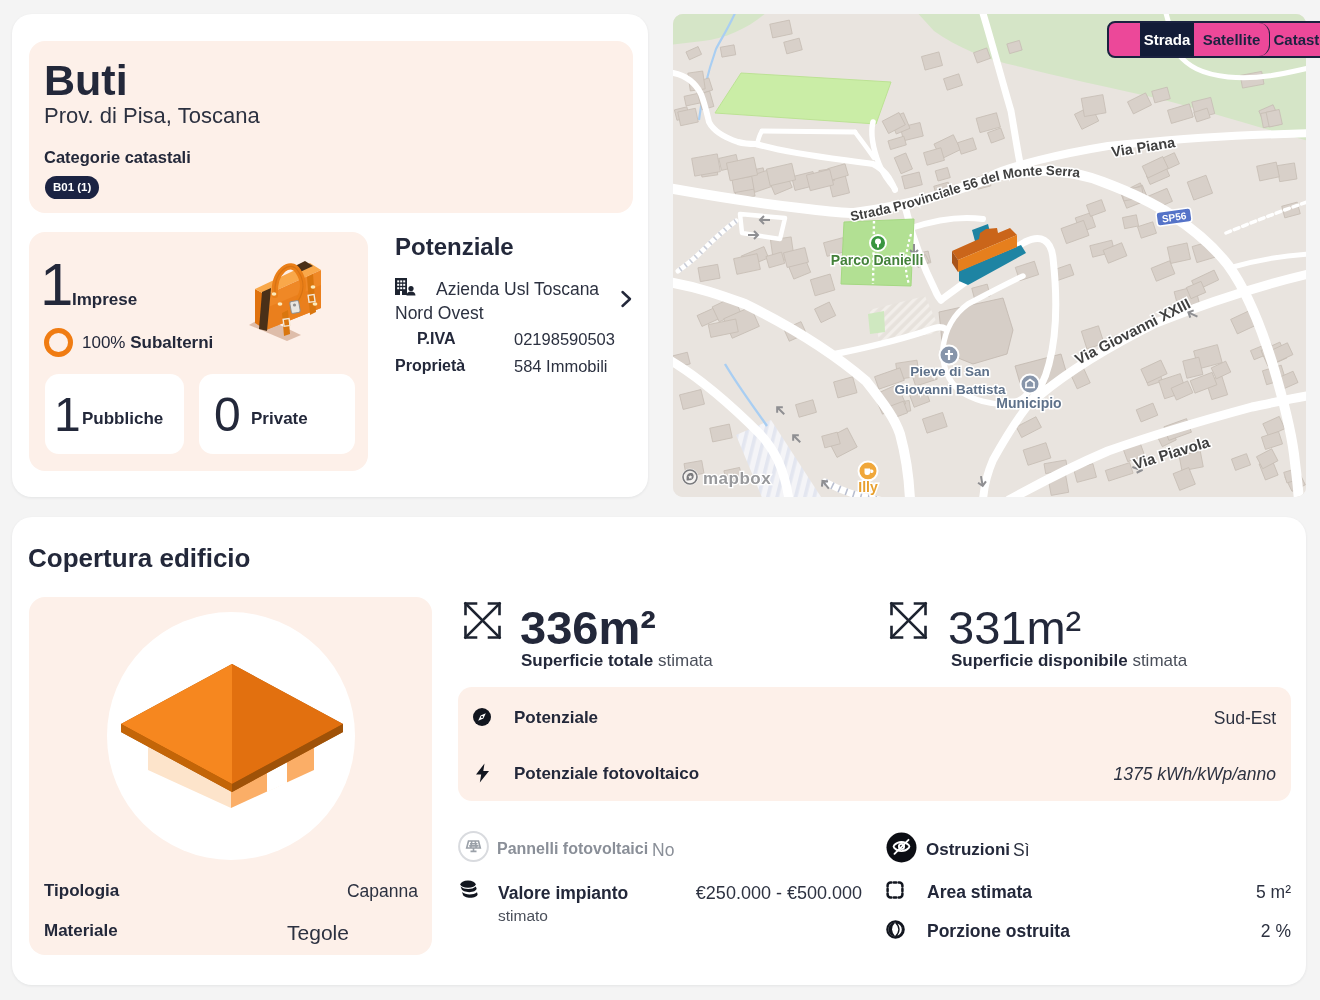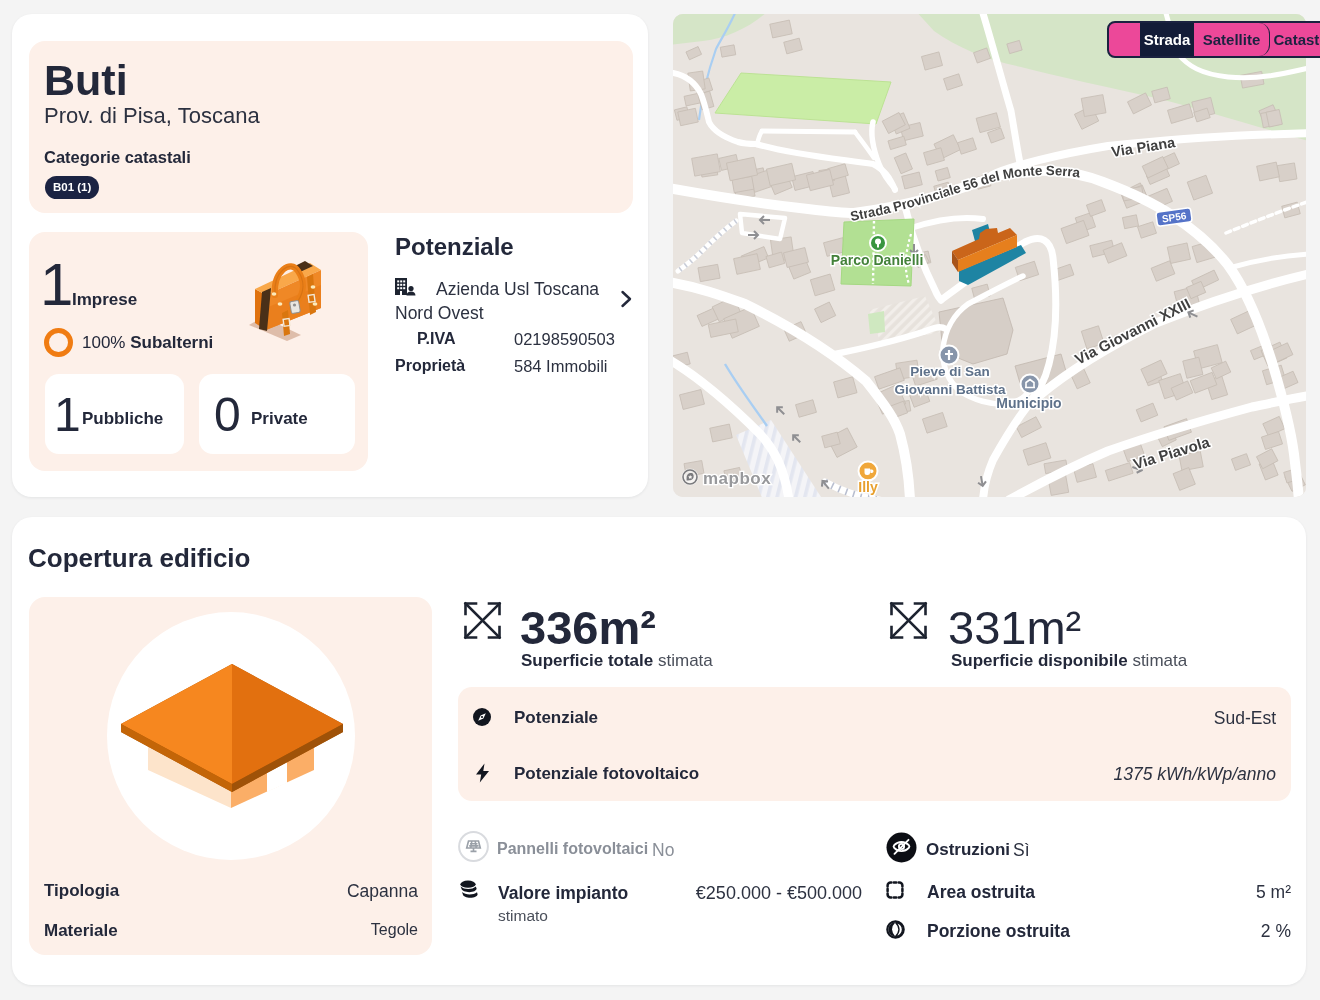--- a/index.html
+++ b/index.html
@@ -372,21 +372,21 @@
     <path d="M125 52 L14 112 L14 120 L125 180 L236 120 L236 112 Z" fill="#b05b09"></path>
     <path d="M125 52 L14 112 L125 172 Z" fill="#f6871f"></path>
     <path d="M125 52 L236 112 L125 172 Z" fill="#e2700f"></path>
     <path d="M14 112 L125 172 L125 180 L14 120 Z" fill="#c36508"></path>
     <path d="M236 112 L125 172 L125 180 L236 120 Z" fill="#9f5208"></path>
   </g>
 </svg>
 <div class="abs dk" style="left:44px; top:881px; font-size:17px; font-weight:bold;">Tipologia</div>
 <div class="abs" style="left:218px; top:881px; width:200px; font-size:17.5px; color:#2c3140; text-align:right;">Capanna</div>
 <div class="abs dk" style="left:44px; top:921px; font-size:17px; font-weight:bold;">Materiale</div>
-<div class="abs" style="left:218px; top:921px; width:200px; font-size:16px; color:#2c3140; text-align:right;">Tegole</div>
+<div class="abs" style="left:218px; top:921px; width:200px; font-size:21px; color:#2c3140; text-align:center;">Tegole</div>
 
 <svg class="abs" style="left:462px; top:600px;" width="41" height="41" viewBox="0 0 41 41">
     <g stroke="#1d2330" stroke-width="2.6" fill="none" stroke-linecap="square">
       <path d="M3.5 3.5 L37.5 37.5"></path>
       <path d="M37.5 3.5 L3.5 37.5"></path>
       <path d="M3.5 14 L3.5 3.5 L14 3.5"></path>
       <path d="M27 3.5 L37.5 3.5 L37.5 14"></path>
       <path d="M37.5 27 L37.5 37.5 L27 37.5"></path>
       <path d="M14 37.5 L3.5 37.5 L3.5 27"></path>
     </g>
@@ -450,21 +450,21 @@
 <div class="abs" style="left:1013px; top:840px; font-size:17.5px; color:#2c3140;">Sì</div>
 <svg class="abs" style="left:886px; top:881px;" width="18" height="18" viewBox="0 0 18 18">
   <g stroke="#12161f" stroke-width="2.5" fill="none" stroke-linecap="round">
     <path d="M1.6,5.4 V4.6 a3 3 0 0 1 3,-3 h0.8"></path>
     <path d="M12.6,1.6 h0.8 a3 3 0 0 1 3,3 v0.8"></path>
     <path d="M16.4,12.6 v0.8 a3 3 0 0 1 -3,3 h-0.8"></path>
     <path d="M5.4,16.4 h-0.8 a3 3 0 0 1 -3,-3 v-0.8"></path>
     <path d="M7.8,1.6 h2.4 M16.4,7.8 v2.4 M7.8,16.4 h2.4 M1.6,7.8 v2.4"></path>
   </g>
 </svg>
-<div class="abs dk" style="left:927px; top:882px; font-size:17.5px; font-weight:bold;">Area ostruita</div>
+<div class="abs dk" style="left:927px; top:882px; font-size:17.5px; font-weight:bold;">Area stimata</div>
 <div class="abs" style="left:1091px; top:882px; width:200px; font-size:17.5px; color:#2c3140; text-align:right;">5 m²</div>
 <svg class="abs" style="left:886px; top:920px;" width="19" height="19" viewBox="0 0 19 19">
     <circle cx="9.5" cy="9.5" r="8.2" fill="none" stroke="#12161f" stroke-width="2.2"></circle>
     <path d="M9.5 2.3 A7.2 7.2 0 0 0 9.5 16.7 A11 11 0 0 1 6 9.5 A11 11 0 0 1 9.5 2.3 Z" fill="#12161f"></path>
     <path d="M9.5 2.5 A7 7 0 0 1 9.5 16.5 A10.5 10.5 0 0 0 13 9.5 A10.5 10.5 0 0 0 9.5 2.5" fill="none" stroke="#12161f" stroke-width="1.4"></path>
   </svg>
 <div class="abs dk" style="left:927px; top:921px; font-size:17.5px; font-weight:bold;">Porzione ostruita</div>
 <div class="abs" style="left:1091px; top:921px; width:200px; font-size:17.5px; color:#2c3140; text-align:right;">2 %</div>
 
 </body></html>

